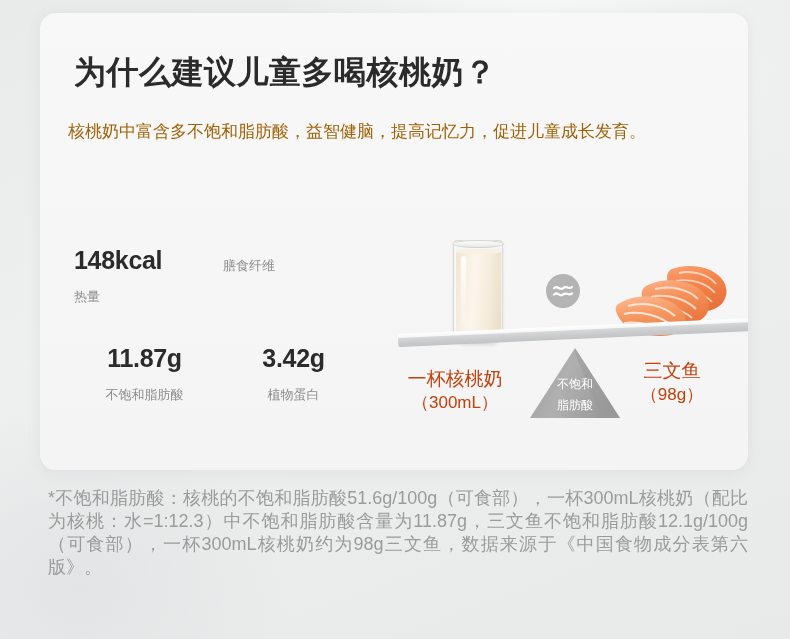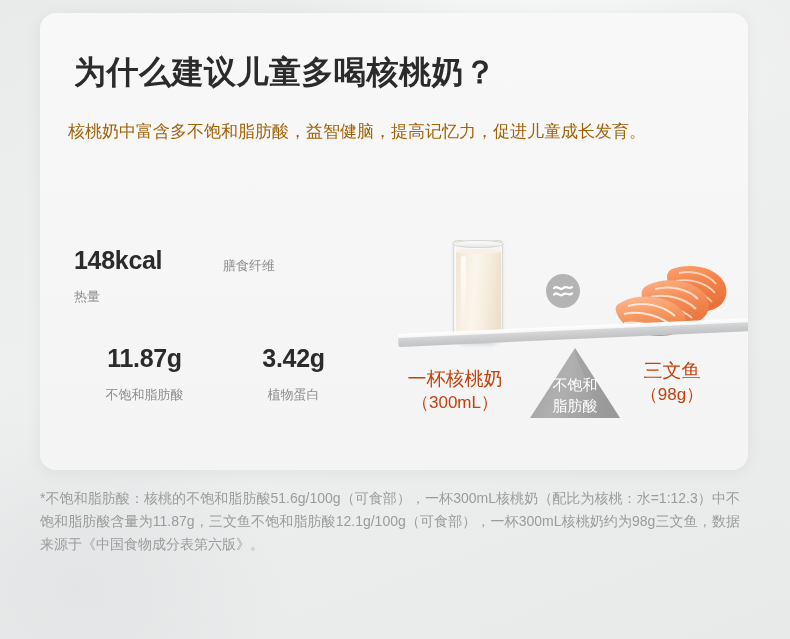--- a/index.html
+++ b/index.html
@@ -230,21 +230,21 @@
     width: 90px;
     height: 72px;
   }
   .fulcrum svg { display: block; }
   .fulcrum-text {
     position: absolute;
     left: 0;
     top: 26px;
     width: 90px;
     text-align: center;
-    font-size: 15px;
+    font-size: 12px;
     line-height: 21px;
     color: #ffffff;
     font-weight: normal;
     pointer-events: none;
   }
 
   
   .cap {
     position: absolute;
     text-align: center;
@@ -259,24 +259,24 @@
     font-size: 17px;
     line-height: 24px;
     white-space: nowrap;
   }
   .cap-left  { left: 30px;  top: 158px; width: 150px; }
   .cap-right { left: 262px; top: 150px; width: 120px; }
 
   
   .footnote {
     position: absolute;
-    left: 40px;
+    left: 48px;
     top: 487px;
     width: 700px;
-    font-size: 14px;
+    font-size: 18px;
     line-height: 23px;
     color: #9b9b9b;
     text-align: justify;
   }
 </style>
 </head>
 <body>
 
 <div class="page-bg"></div>
 

